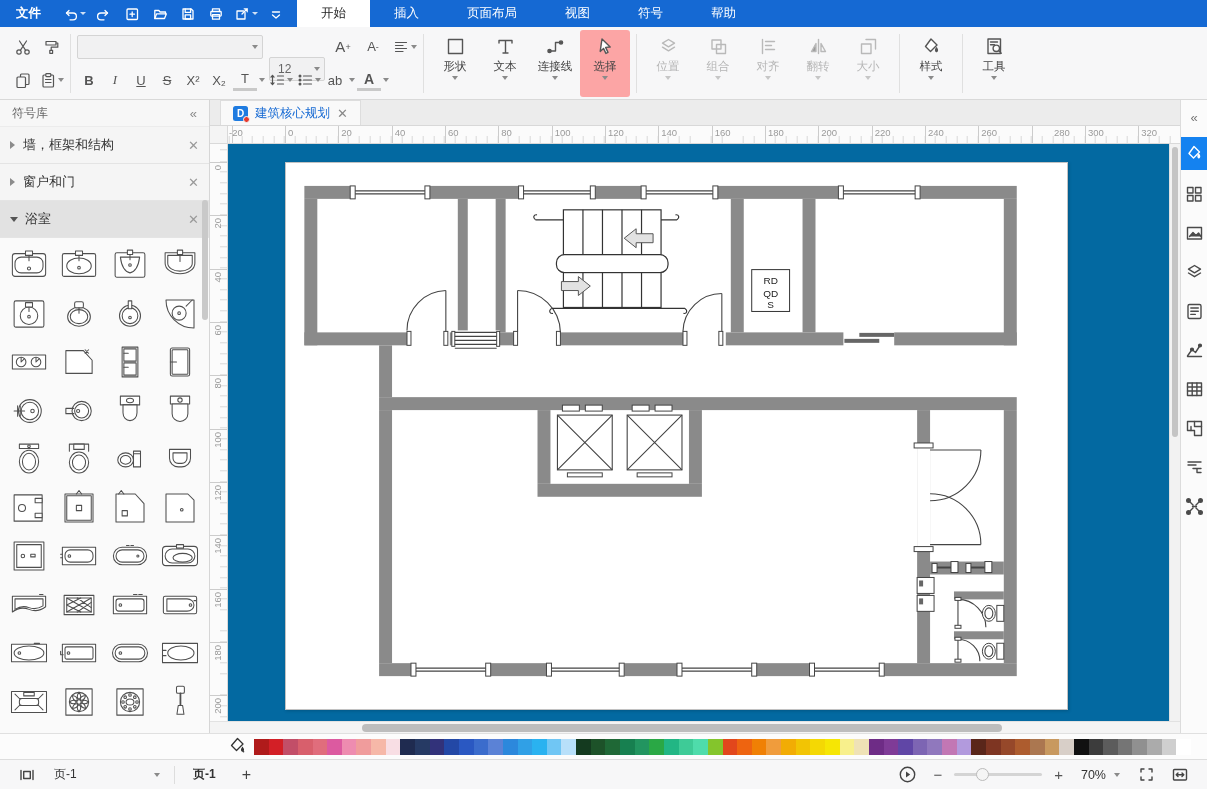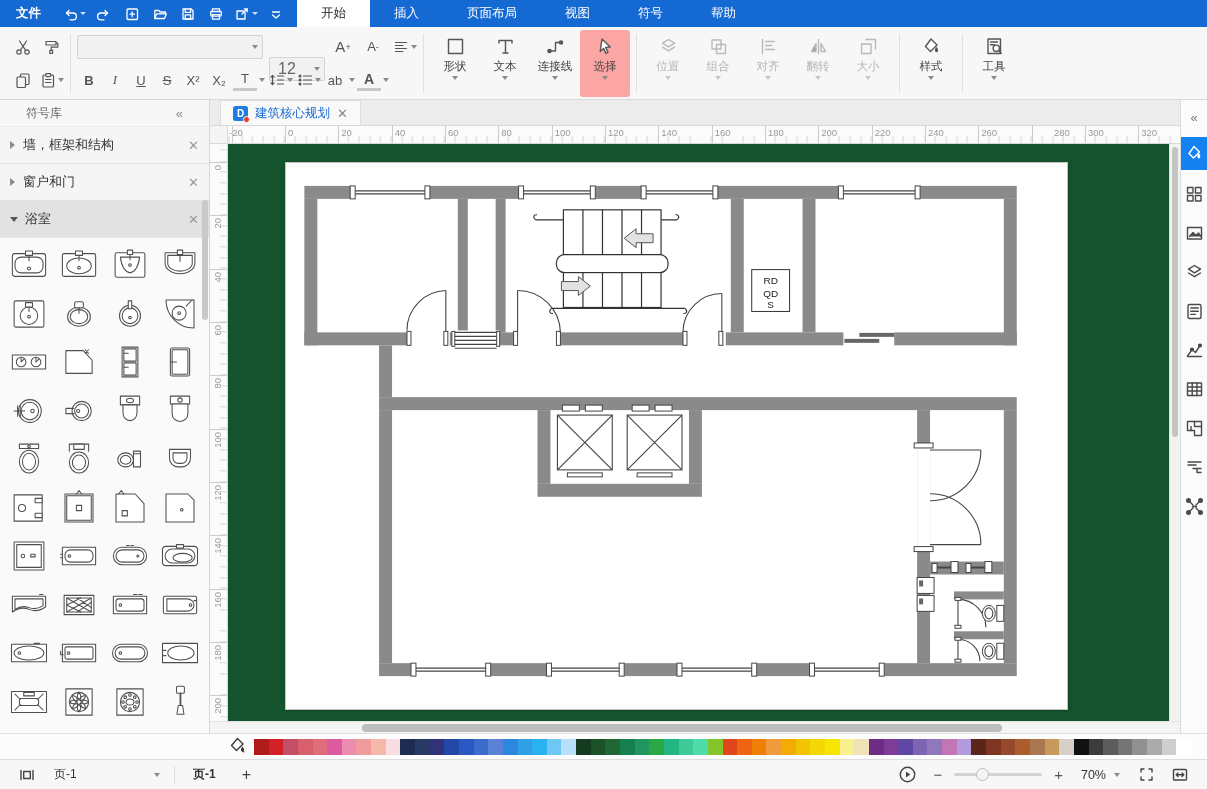--- a/index.html
+++ b/index.html
@@ -29,37 +29,37 @@
   .rb-2rows { display:flex; flex-direction:column; justify-content:space-around; }
   .rb-row { display:flex; align-items:center; gap:2px; height:32px; }
   .sbtn { min-width:26px; height:26px; display:flex; align-items:center; justify-content:center; border-radius:2px; color:#555; }
   .sbtn svg { stroke:#555; fill:none; stroke-width:1.2; stroke-linecap:round; stroke-linejoin:round; }
   .sbtn .caret6 { margin-left:1px; }
   .txtbtn { font-size:13px; color:#555; min-width:24px; height:24px; display:flex; align-items:center; justify-content:center; }
   .txtbtn.b { font-weight:bold; } .txtbtn.i { font-style:italic; font-family:"Liberation Serif",serif; }
   .txtbtn.u { text-decoration:underline; } .txtbtn.s { text-decoration:line-through; }
   .combo { background:#f1f1f2; border:1px solid #d4d4d4; border-radius:2px; height:24px; display:flex; align-items:center; padding:0 4px 0 8px; color:#666; }
   .combo .caret6 { margin-left:auto; }
-  .font-combo { width:186px; } .size-combo { width:56px; font-size:16px;margin-top:45px; }
+  .font-combo { width:186px; } .size-combo { width:56px; font-size:12px;margin-top:45px; }
   .caret6 { width:0; height:0; border-left:3.5px solid transparent; border-right:3.5px solid transparent; border-top:4px solid #8a8a8a; display:inline-block; }
   .bigbtns { display:flex; align-items:stretch; }
   .bigbtn { width:50px; display:flex; flex-direction:column; align-items:center; justify-content:flex-start; padding-top:6px; gap:2px; border-radius:3px; }
   .bigbtn svg { stroke:#555; fill:none; stroke-width:1.4; stroke-linecap:round; stroke-linejoin:round; }
   .bigbtn .bb-label { font-size:11.5px; color:#444; white-space:nowrap; }
   .bigbtn.active { background:#fca5a5; }
   .bigbtn.disabled svg { stroke:#b9b9b9; }
   .bigbtn.disabled .bb-label { color:#b5b5b5; }
   .bigbtn.disabled .caret6 { border-top-color:#c6c6c6; }
 
   
   .main { flex:1; display:flex; min-height:0; }
 
   
   .sidebar { width:210px; background:#f7f7f7; border-right:1px solid #d6d6d6; display:flex; flex-direction:column; position:relative; }
-  .sb-title { height:27px; display:flex; align-items:center; padding:0 26px; color:#666; font-size:12px; border-bottom:1px solid #ececec; }
+  .sb-title { height:27px; display:flex; align-items:center; padding:0 12px; color:#666; font-size:12px; border-bottom:1px solid #ececec; }
   .sb-title .dbl-chev { margin-left:auto; color:#888; font-size:13px; }
   .sb-search { height:36px; display:flex; align-items:center; gap:5px; padding:0 6px; }
   .drawer-btn { display:flex; align-items:center; gap:2px; padding:2px; }
   .search-box { flex:1; height:26px; background:#fff; border:1px solid #d8d8d8; border-radius:2px; display:flex; align-items:center; padding:0 6px; }
   .search-box input { border:none; outline:none; flex:1; font-size:12px; color:#333; width:90px; background:transparent; font-family:inherit; }
   .updown { display:flex; flex-direction:column; gap:2px; }
   .ud-btn { width:18px; height:12px; border:1px solid #d0d0d0; border-radius:2px; background:#fdfdfd; display:flex; align-items:center; justify-content:center; }
   .tri-up { width:0;height:0;border-left:3px solid transparent;border-right:3px solid transparent;border-bottom:4px solid #999; }
   .tri-down { width:0;height:0;border-left:3px solid transparent;border-right:3px solid transparent;border-top:4px solid #999; }
   .sb-section { height:37px; display:flex; align-items:center; padding:0 10px; background:#f5f5f5; border-bottom:1px solid #e4e4e4; color:#333; font-size:13px; }
@@ -87,21 +87,21 @@
     background-image:repeating-linear-gradient(90deg, transparent 0px, transparent 9.7px, #d8d8d8 9.7px, #d8d8d8 10.67px);
     background-position:3.7px 10px; background-size:100% 8px; background-repeat:repeat-x; }
   .htick { position:absolute; top:0; width:1px; height:18px; background:#ccc; }
   .hlabel { position:absolute; top:1px; font-size:9.5px; color:#9a9a9a; }
   .view-row { flex:1; display:flex; min-height:0; }
   .vruler { width:18px; position:relative; background:#fbfbfb; border-right:1px solid #d9d9d9; overflow:hidden;
     background-image:repeating-linear-gradient(180deg, transparent 0px, transparent 9.7px, #d8d8d8 9.7px, #d8d8d8 10.67px);
     background-position:10px 7.3px; background-size:8px 100%; background-repeat:repeat-y; }
   .vtick { position:absolute; left:0; height:1px; width:18px; background:#ccc; }
   .vlabel { position:absolute; left:2px; font-size:9.5px; color:#9a9a9a; writing-mode:vertical-rl; transform:rotate(180deg); }
-  .viewport { flex:1; position:relative; overflow:hidden; background:#14532d; }
+  .viewport { flex:1; position:relative; overflow:hidden; background:#0369a1; }
   .page { position:absolute; left:57px; top:18px; width:783px; height:548px; background:#fff; border:1px solid #c2c2c2; box-shadow:1px 1px 3px rgba(0,0,0,0.18); }
   .plan { position:absolute; inset:0; width:100%; height:100%; }
   .plan .wall { fill:#8a8a8a; stroke:none; }
   .plan .fx { fill:none; stroke:#444; stroke-width:1.1; }
   .plan .fw { fill:#fff; stroke:#444; stroke-width:1; }
   .plan .wo { fill:#fff; stroke:none; }
   .plan .st { fill:none; stroke:#333; stroke-width:1.2; }
   .plan .arrow { fill:#e2e2e2; stroke:#555; stroke-width:1; }
   .plan .dk { fill:#666; stroke:none; }
   .plan text { font-family:"Liberation Sans",sans-serif; font-size:10px; fill:#222; }

